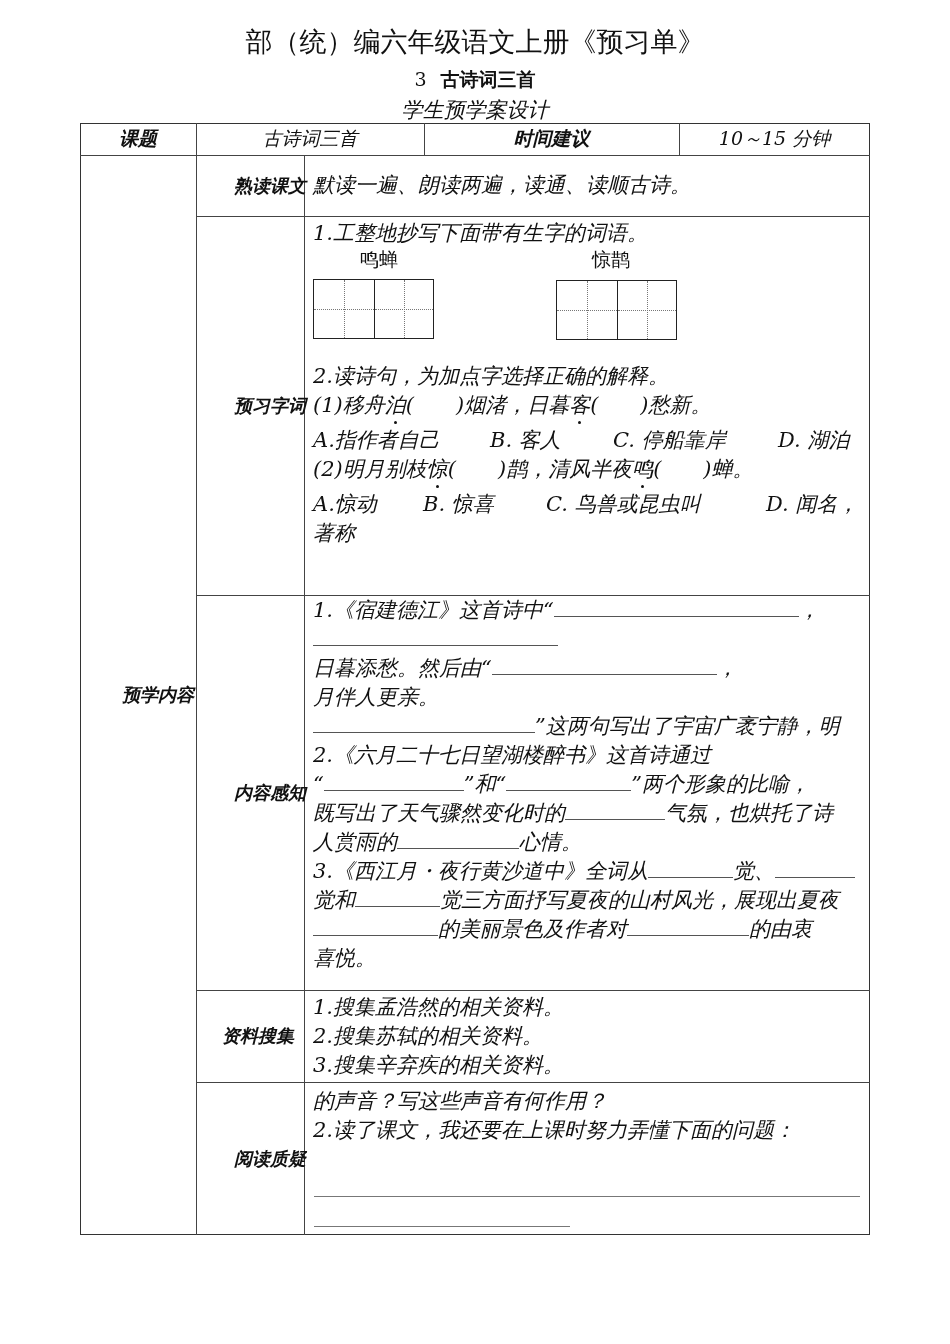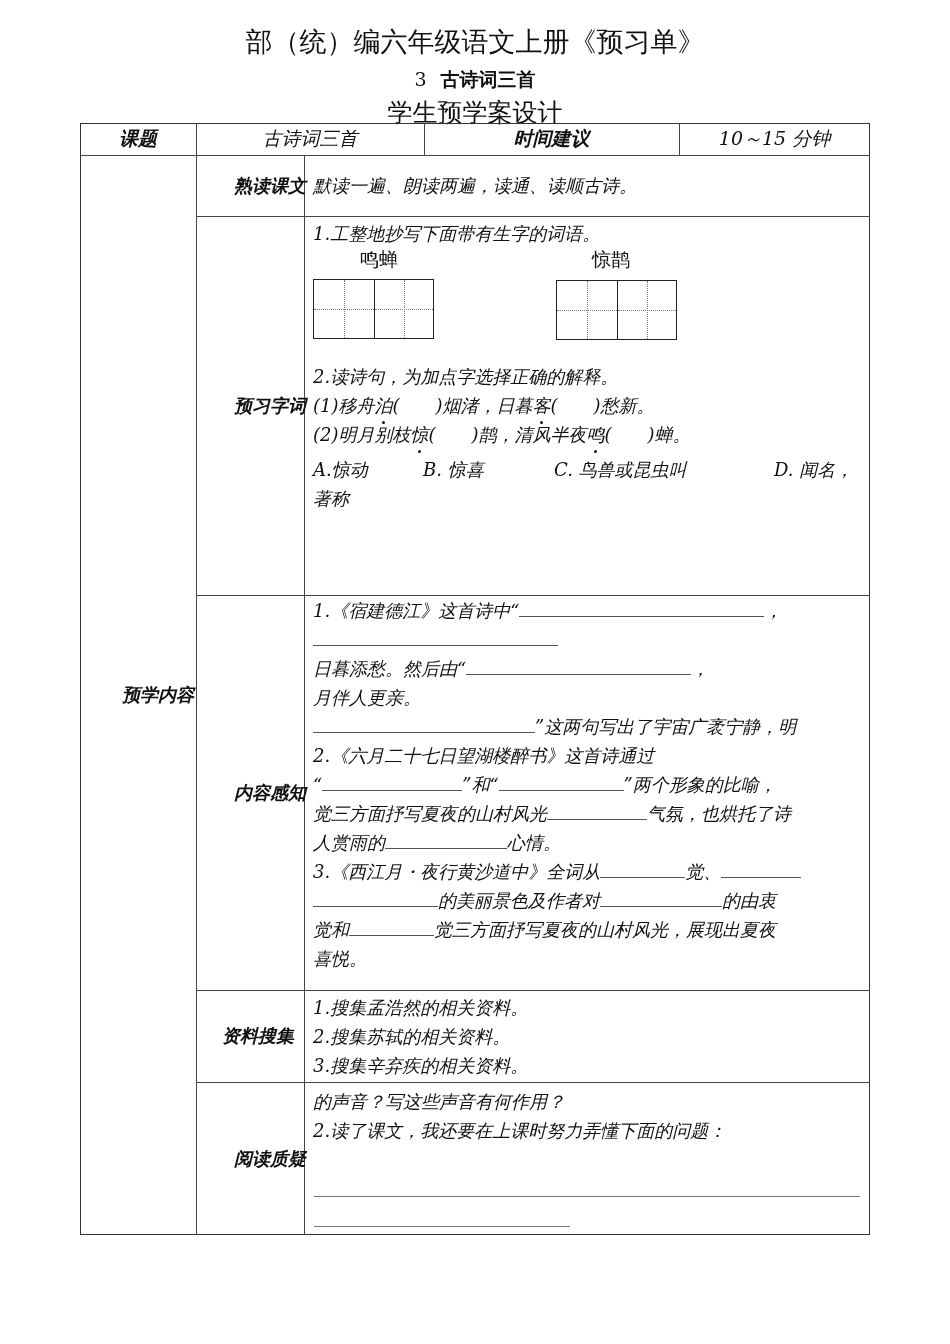--- a/index.html
+++ b/index.html
@@ -5,34 +5,34 @@
   html, body { margin:0; padding:0; background:#ffffff; }
   body { width:950px; height:1344px; position:relative; overflow:hidden;
          font-family:"DejaVu Serif","Liberation Serif",serif; color:#111; }
   .title { position:absolute; left:0; width:950px; text-align:center; top:24px;
            font-size:27px; letter-spacing:0px; }
   .subtitle { position:absolute; left:0; width:950px; text-align:center; top:67px;
               font-size:19px; }
   .subtitle .num { font-family:"DejaVu Serif","Liberation Serif",serif; font-weight:normal; margin-right:14px; }
   .subtitle .nm { font-family:"DejaVu Sans","Liberation Sans",sans-serif; font-weight:bold; }
   .subtitle2 { position:absolute; left:0; width:950px; text-align:center; top:96px;
-               font-size:25px; font-family:"DejaVu Sans","Liberation Sans",sans-serif; }
+               font-size:21px; font-family:"DejaVu Sans","Liberation Sans",sans-serif;font-style:italic; }
 
   .tbl { position:absolute; left:80px; top:123px; width:790px; height:1112px;
          border:1.5px solid #333; box-sizing:border-box; }
   .line-h, .line-v { position:absolute; background:#444; }
   .line-h { height:1px; }
   .line-v { width:1px; }
 
   .cell { position:absolute; box-sizing:border-box;font-style:italic; }
   .hdr { display:flex; align-items:center; justify-content:center; font-size:19px; }
   .hdr.bold { font-family:"DejaVu Sans","Liberation Sans",sans-serif; font-weight:bold; }
   .label { display:flex; align-items:center; justify-content:center;
            font-family:"DejaVu Sans","Liberation Sans",sans-serif; font-weight:bold; font-size:18px;margin-left:20px; }
-  .content { padding:6px 8px 0 9px; font-size:18px; line-height:29px; }
+  .content { padding:6px 8px 0 9px; font-size:21px; line-height:29px; }
   .content p { margin:0; }
   .blank { display:inline-block; border-bottom:1px solid #555; height:20px; vertical-align:baseline; }
   .dot { position:relative; display:inline-block; }
   .dot::after { content:""; position:absolute; left:50%; bottom:-4px; width:3px; height:3px;
                 margin-left:-1.5px; border-radius:50%; background:#111; }
 
   .grid-pair { position:absolute; height:60px; border:1.5px solid #222; box-sizing:border-box; display:flex; }
   .grid-box { width:60px; height:100%; position:relative; box-sizing:border-box; }
   .grid-box + .grid-box { border-left:1.5px solid #222; }
   .grid-box::before { content:""; position:absolute; left:50%; top:0; bottom:0; border-left:1px dotted #777; }
@@ -87,43 +87,46 @@
 <div class="grid-pair" style="left:556px; top:280px; width:121px;">
   <div class="grid-box"></div>
   <div class="grid-box"></div>
 </div>
 
 <div class="cell content" style="left:304px; top:362px; width:566px; padding-top:0;">
   <p>2.读诗句，为加点字选择正确的解释。</p>
   <p style="white-space:nowrap;">
     <span>(1)移舟</span><span class="dot">泊</span><span>(　　)烟渚，日暮</span><span class="dot">客</span><span>(　　)愁新。</span>
   </p>
+  <p style="margin-top:6px; white-space:nowrap;">
+    <span style="display:inline-block; width:177px;">A.指作者自己</span><span style="display:inline-block; width:123px;">B. 客人</span><span style="display:inline-block; width:165px;">C. 停船靠岸</span><span>D. 湖泊</span>
+  </p>
   <p style="white-space:nowrap;">
     <span>(2)明月别枝</span><span class="dot">惊</span><span>(　　)鹊，清风半夜</span><span class="dot">鸣</span><span>(　　)蝉。</span>
   </p>
   <p style="margin-top:6px; white-space:nowrap;">
-    <span style="display:inline-block; width:110px;">A.惊动</span><span style="display:inline-block; width:123px;">B. 惊喜</span><span style="display:inline-block; width:220px;margin-left:8px;">C. 鸟兽或昆虫叫</span><span>D. 闻名，</span>
+    <span style="display:inline-block; width:110px;">A.惊动</span><span style="display:inline-block; width:123px;">B. 惊喜</span><span style="display:inline-block; width:220px;">C. 鸟兽或昆虫叫</span><span>D. 闻名，</span>
   </p>
   <p>著称</p>
 </div>
 
 <div class="cell label" style="left:196px; top:595px; width:108px; height:395px;">内容感知</div>
 <div class="cell content" style="left:304px; top:595px; width:566px; height:395px; padding-top:1px; white-space:nowrap;">
   <p><span>1.《宿建德江》这首诗中“</span><span class="blank" style="width:245px;"></span><span>，</span></p>
   <p><span class="blank" style="width:245px;"></span></p>
   <p><span>日暮添愁。然后由“</span><span class="blank" style="width:225px;"></span><span>，</span></p>
   <p>月伴人更亲。</p>
   <p><span class="blank" style="width:222px;"></span><span>”这两句写出了宇宙广袤宁静，明</span></p>
   <p>2.《六月二十七日望湖楼醉书》这首诗通过</p>
   <p><span>“</span><span class="blank" style="width:140px;"></span><span>”和“</span><span class="blank" style="width:125px;"></span><span>”两个形象的比喻，</span></p>
-  <p><span>觉三方面抒写夏夜的山村风光</span><span class="blank" style="width:100px;"></span><span>气氛，也烘托了诗</span></p>
+  <p><span>既写出了天气骤然变化时的</span><span class="blank" style="width:100px;"></span><span>气氛，也烘托了诗</span></p>
   <p><span>人赏雨的</span><span class="blank" style="width:122px;"></span><span>心情。</span></p>
   <p><span>3.《西江月・夜行黄沙道中》全词从</span><span class="blank" style="width:85px;"></span><span>觉、</span><span class="blank" style="width:80px;"></span></p>
+  <p><span>觉和</span><span class="blank" style="width:85px;"></span><span>觉三方面抒写夏夜的山村风光，展现出夏夜</span></p>
   <p><span class="blank" style="width:125px;"></span><span>的美丽景色及作者对</span><span class="blank" style="width:122px;"></span><span>的由衷</span></p>
-  <p><span>觉和</span><span class="blank" style="width:85px;"></span><span>觉三方面抒写夏夜的山村风光，展现出夏夜</span></p>
   <p>喜悦。</p>
 </div>
 
 <div class="cell label" style="left:184px; top:990px; width:108px; height:92px;text-align:right;">资料搜集</div>
 <div class="cell content" style="left:304px; top:990px; width:566px; height:92px; padding-top:3px;">
   <p>1.搜集孟浩然的相关资料。</p>
   <p>2.搜集苏轼的相关资料。</p>
   <p>3.搜集辛弃疾的相关资料。</p>
 </div>
 

